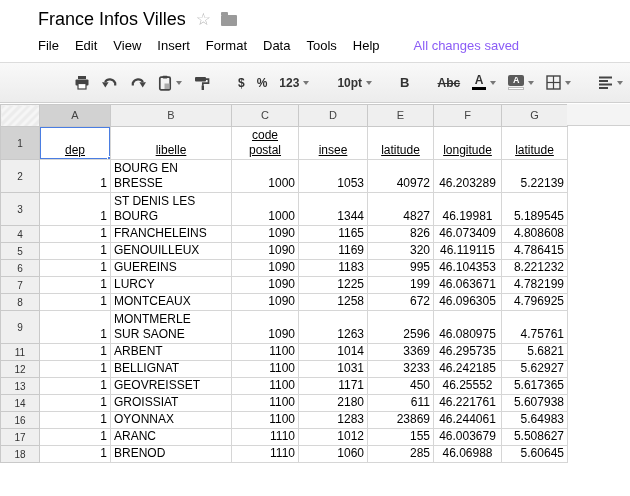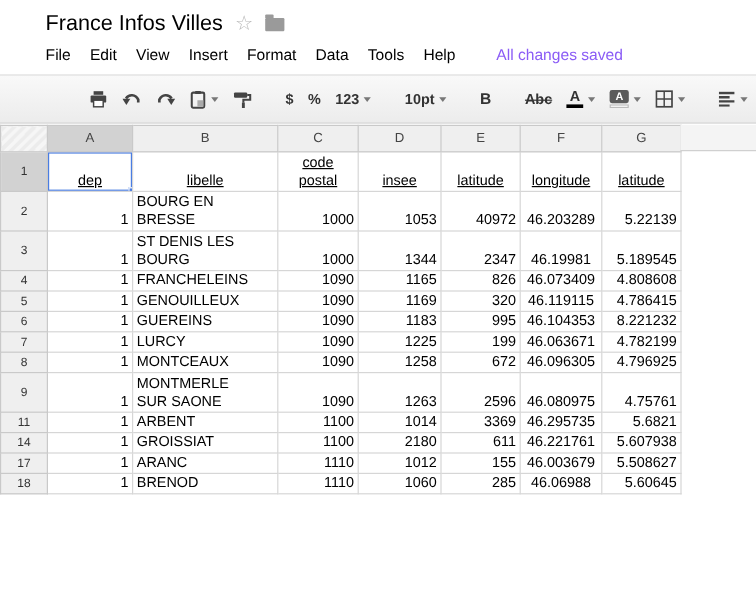--- a/index.html
+++ b/index.html
@@ -236,21 +236,21 @@
           <td class="cell col-5">46.203289</td>
           <td class="cell col-6">5.22139</td>
         </tr>
         <tr style="height: 33px;">
           <td class="gut">3</td>
           <td class="cell col-0">1</td>
           <td class="cell col-1">ST DENIS LES
 BOURG</td>
           <td class="cell col-2">1000</td>
           <td class="cell col-3">1344</td>
-          <td class="cell col-4">2347</td>
+          <td class="cell col-4">4827</td>
           <td class="cell col-5">46.19981</td>
           <td class="cell col-6">5.189545</td>
         </tr>
         <tr style="height: 17px;">
           <td class="gut">4</td>
           <td class="cell col-0">1</td>
           <td class="cell col-1">FRANCHELEINS</td>
           <td class="cell col-2">1090</td>
           <td class="cell col-3">1165</td>
           <td class="cell col-4">826</td>
@@ -312,28 +312,58 @@
           <td class="gut">11</td>
           <td class="cell col-0">1</td>
           <td class="cell col-1">ARBENT</td>
           <td class="cell col-2">1100</td>
           <td class="cell col-3">1014</td>
           <td class="cell col-4">3369</td>
           <td class="cell col-5">46.295735</td>
           <td class="cell col-6">5.6821</td>
         </tr>
         <tr style="height: 17px;">
+          <td class="gut">12</td>
+          <td class="cell col-0">1</td>
+          <td class="cell col-1">BELLIGNAT</td>
+          <td class="cell col-2">1100</td>
+          <td class="cell col-3">1031</td>
+          <td class="cell col-4">3233</td>
+          <td class="cell col-5">46.242185</td>
+          <td class="cell col-6">5.62927</td>
+        </tr>
+        <tr style="height: 17px;">
+          <td class="gut">13</td>
+          <td class="cell col-0">1</td>
+          <td class="cell col-1">GEOVREISSET</td>
+          <td class="cell col-2">1100</td>
+          <td class="cell col-3">1171</td>
+          <td class="cell col-4">450</td>
+          <td class="cell col-5">46.25552</td>
+          <td class="cell col-6">5.617365</td>
+        </tr>
+        <tr style="height: 17px;">
           <td class="gut">14</td>
           <td class="cell col-0">1</td>
           <td class="cell col-1">GROISSIAT</td>
           <td class="cell col-2">1100</td>
           <td class="cell col-3">2180</td>
           <td class="cell col-4">611</td>
           <td class="cell col-5">46.221761</td>
           <td class="cell col-6">5.607938</td>
+        </tr>
+        <tr style="height: 17px;">
+          <td class="gut">16</td>
+          <td class="cell col-0">1</td>
+          <td class="cell col-1">OYONNAX</td>
+          <td class="cell col-2">1100</td>
+          <td class="cell col-3">1283</td>
+          <td class="cell col-4">23869</td>
+          <td class="cell col-5">46.244061</td>
+          <td class="cell col-6">5.64983</td>
         </tr>
         <tr style="height: 17px; margin-left: 36px;">
           <td class="gut">17</td>
           <td class="cell col-0">1</td>
           <td class="cell col-1">ARANC</td>
           <td class="cell col-2">1110</td>
           <td class="cell col-3">1012</td>
           <td class="cell col-4">155</td>
           <td class="cell col-5">46.003679</td>
           <td class="cell col-6">5.508627</td>

